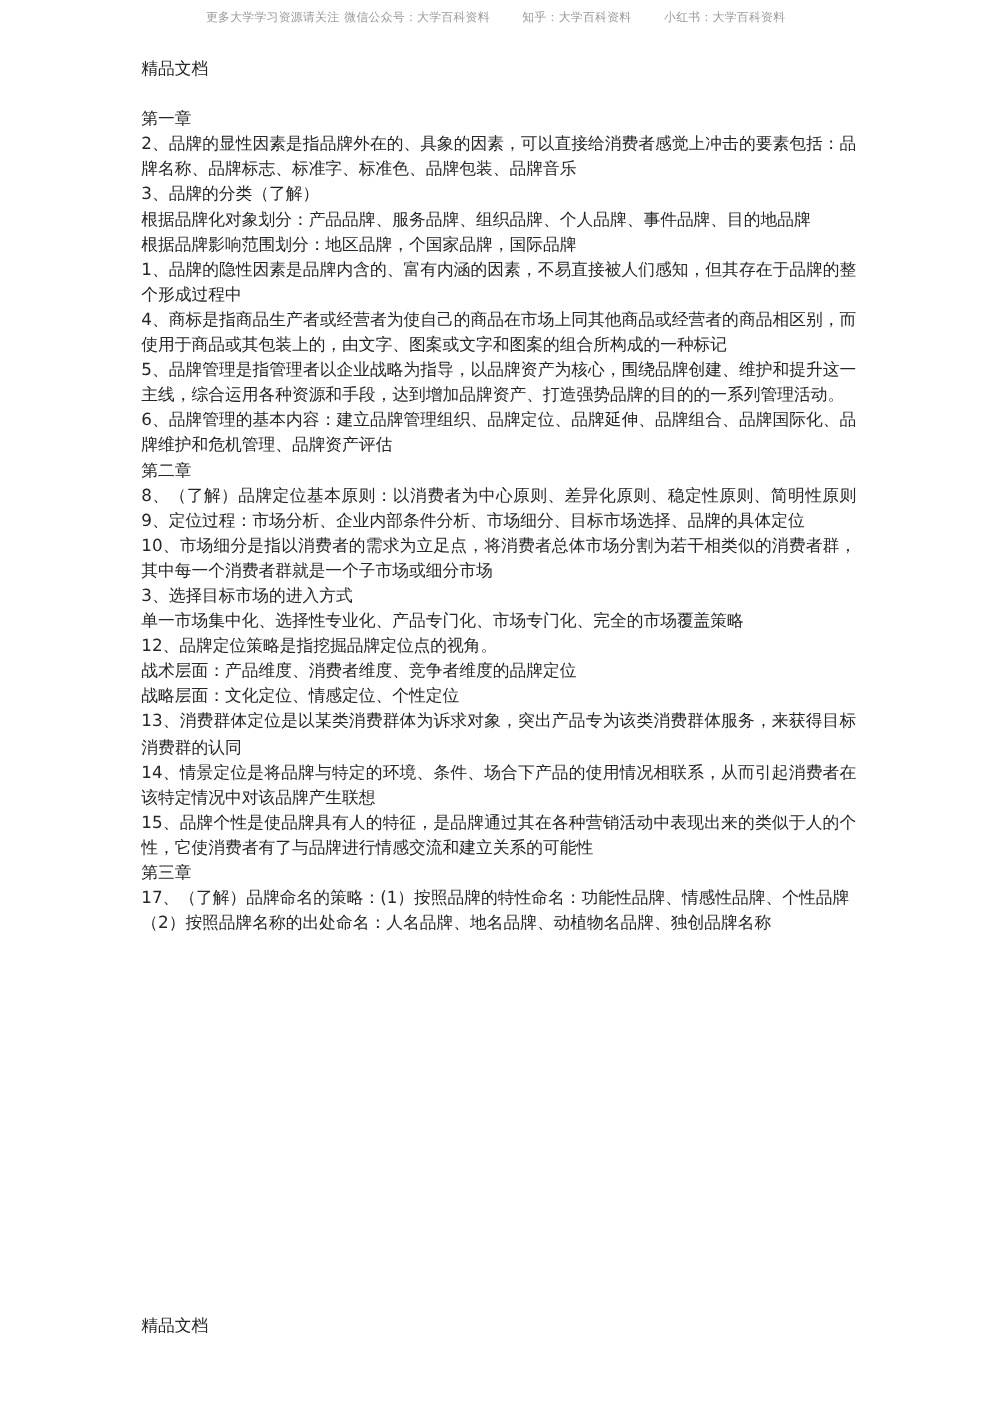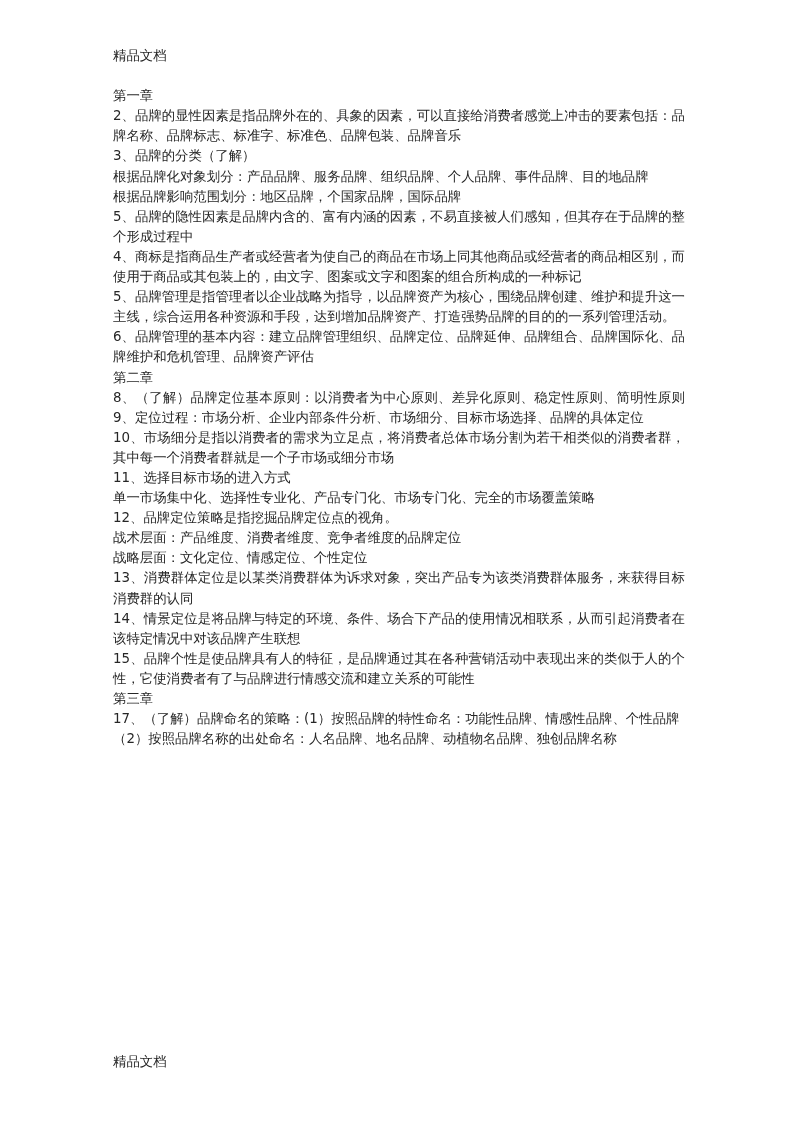--- a/index.html
+++ b/index.html
@@ -70,38 +70,41 @@
     line-height: 20.1px;
     color: #262626;
     font-family: "DejaVu Sans", "Liberation Sans", sans-serif;
   }
 </style>
 </head>
 <body>
 
 <div class="page">
 
+  <div class="watermark-header">
+    <span class="wm-seg">更多大学学习资源请关注</span><span class="wm-sub">微信公众号：大学百科资料</span><span class="wm-gap-1"></span><span class="wm-seg">知乎：大学百科资料</span><span class="wm-gap-2"></span><span class="wm-seg">小红书：大学百科资料</span>
+  </div>
 
   <div class="doc-body">
     <p class="doc-line">精品文档</p>
     <div class="spacer-line"></div>
     <div id="paragraph-host">
         <p class="doc-line">第一章</p>
         <p class="doc-line">2、品牌的显性因素是指品牌外在的、具象的因素，可以直接给消费者感觉上冲击的要素包括：品牌名称、品牌标志、标准字、标准色、品牌包装、品牌音乐</p>
         <p class="doc-line">3、品牌的分类（了解）</p>
         <p class="doc-line">根据品牌化对象划分：产品品牌、服务品牌、组织品牌、个人品牌、事件品牌、目的地品牌</p>
         <p class="doc-line">根据品牌影响范围划分：地区品牌，个国家品牌，国际品牌</p>
-        <p class="doc-line">5、品牌的隐性因素是品牌内含的、富有内涵的因素，不易直接被人们感知，但其存在于品牌的整个形成过程中</p>
+        <p class="doc-line">1、品牌的隐性因素是品牌内含的、富有内涵的因素，不易直接被人们感知，但其存在于品牌的整个形成过程中</p>
         <p class="doc-line">4、商标是指商品生产者或经营者为使自己的商品在市场上同其他商品或经营者的商品相区别，而使用于商品或其包装上的，由文字、图案或文字和图案的组合所构成的一种标记</p>
         <p class="doc-line">5、品牌管理是指管理者以企业战略为指导，以品牌资产为核心，围绕品牌创建、维护和提升这一主线，综合运用各种资源和手段，达到增加品牌资产、打造强势品牌的目的的一系列管理活动。</p>
         <p class="doc-line">6、品牌管理的基本内容：建立品牌管理组织、品牌定位、品牌延伸、品牌组合、品牌国际化、品牌维护和危机管理、品牌资产评估</p>
         <p class="doc-line">第二章</p>
         <p class="doc-line">8、（了解）品牌定位基本原则：以消费者为中心原则、差异化原则、稳定性原则、简明性原则 9、定位过程：市场分析、企业内部条件分析、市场细分、目标市场选择、品牌的具体定位</p>
         <p class="doc-line">10、市场细分是指以消费者的需求为立足点，将消费者总体市场分割为若干相类似的消费者群，其中每一个消费者群就是一个子市场或细分市场</p>
-        <p class="doc-line">11、选择目标市场的进入方式</p>
+        <p class="doc-line">3、选择目标市场的进入方式</p>
         <p class="doc-line">单一市场集中化、选择性专业化、产品专门化、市场专门化、完全的市场覆盖策略</p>
         <p class="doc-line">12、品牌定位策略是指挖掘品牌定位点的视角。</p>
         <p class="doc-line">战术层面：产品维度、消费者维度、竞争者维度的品牌定位</p>
         <p class="doc-line">战略层面：文化定位、情感定位、个性定位</p>
         <p class="doc-line">13、消费群体定位是以某类消费群体为诉求对象，突出产品专为该类消费群体服务，来获得目标消费群的认同</p>
         <p class="doc-line">14、情景定位是将品牌与特定的环境、条件、场合下产品的使用情况相联系，从而引起消费者在该特定情况中对该品牌产生联想</p>
         <p class="doc-line">15、品牌个性是使品牌具有人的特征，是品牌通过其在各种营销活动中表现出来的类似于人的个性，它使消费者有了与品牌进行情感交流和建立关系的可能性</p>
         <p class="doc-line">第三章</p>
         <p class="doc-line">17、（了解）品牌命名的策略：(1）按照品牌的特性命名：功能性品牌、情感性品牌、个性品牌</p>
         <p class="doc-line">（2）按照品牌名称的出处命名：人名品牌、地名品牌、动植物名品牌、独创品牌名称</p>

